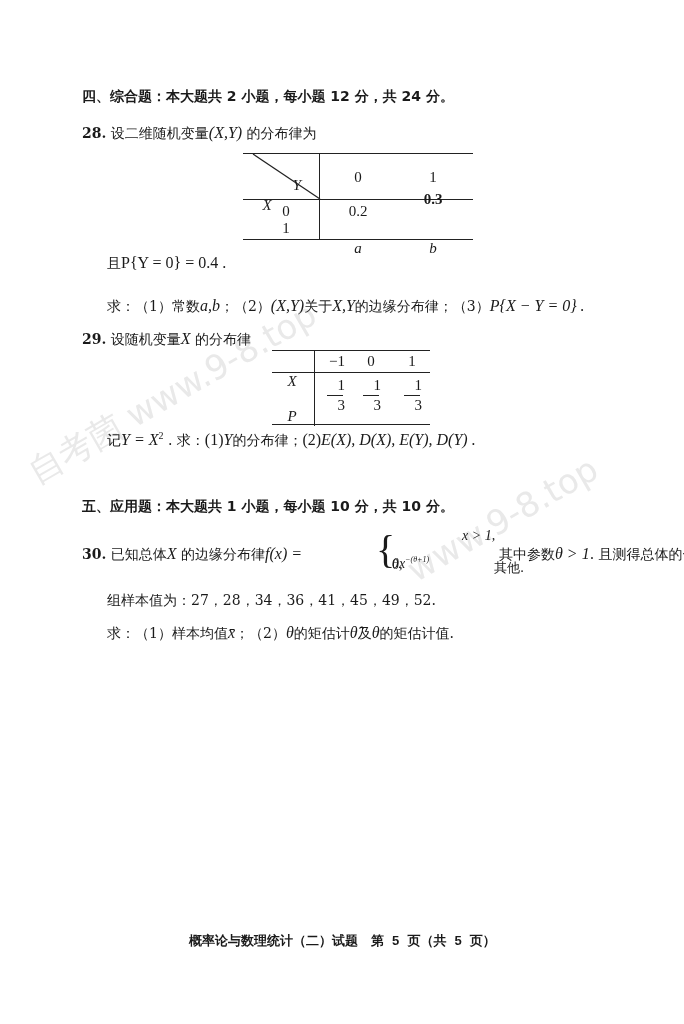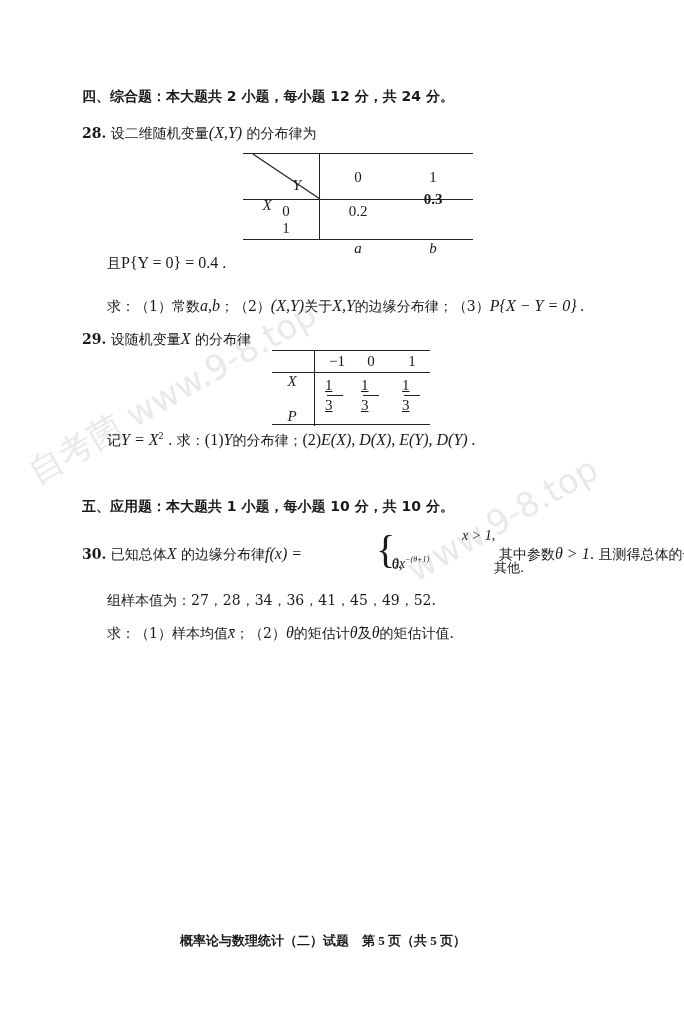--- a/index.html
+++ b/index.html
@@ -20,27 +20,27 @@
   .t28 .hl { position: absolute; left: 0; right: 0; height: 0; border-top: 1.5px solid #222; }
   .t28 .vl { position: absolute; top: 0; bottom: 0; left: 76px; border-left: 1.5px solid #222; }
   .t28 .diag { position: absolute; left: 0; top: 0; width: 80px; height: 46px; }
   .t28 .cell { position: absolute; font-family: "Liberation Serif", serif; font-size: 15px; text-align: center; }
 
   
   .t29 { position: absolute; left: 272px; top: 350px; width: 158px; height: 76px; }
   .t29 .hl { position: absolute; left: 0; right: 0; border-top: 1.5px solid #222; }
   .t29 .vl { position: absolute; top: 0; bottom: 0; left: 42px; border-left: 1.5px solid #222; }
   .t29 .cell { position: absolute; font-family: "Liberation Serif", serif; font-size: 15px; text-align: center; }
-  .frac { position: absolute; width: 20px; text-align: left; font-family: "Liberation Serif", serif; font-size: 15px; line-height: 15px; text-decoration: underline; }
+  .frac { position: absolute; width: 20px; text-align: right; font-family: "Liberation Serif", serif; font-size: 15px; line-height: 15px; }
   .frac .bar { display: block; border-top: 1px solid #222; margin: 2px 2px; }
 
   .watermark { position: absolute; color: #e9e9e9; font-family: "DejaVu Sans", sans-serif; font-size: 34px; transform-origin: left top; pointer-events: none; }
 
   .brace { position: absolute; font-family: "Liberation Serif", serif; }
-  .footer { font-family: Liberation Serif, serif; font-size: 13px; font-weight: bold; }
+  .footer { font-family: Liberation Mono, monospace; font-size: 13px; font-weight: bold; margin-left: 9px; }
 </style>
 </head>
 <body>
 
 <div class="watermark" style="left:20px; top:455px; transform: rotate(-30deg);">自考菌 www.9-8.top</div>
 <div class="watermark" style="left:400px; top:555px; transform: rotate(-30deg);">www.9-8.top</div>
 
 <div class="abs sec" style="left:82px; top:88px;text-align:center;">四、综合题：本大题共 2 小题，每小题 12 分，共 24 分。</div>
 
 <div class="abs q" style="left:82px; top:124px;">

